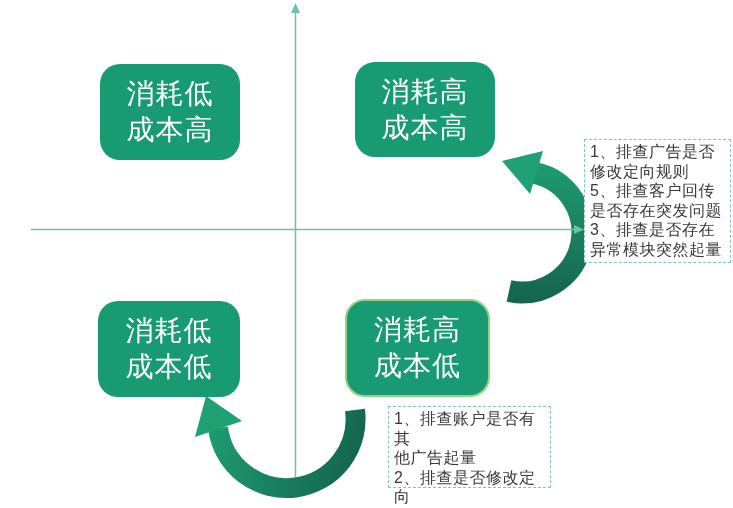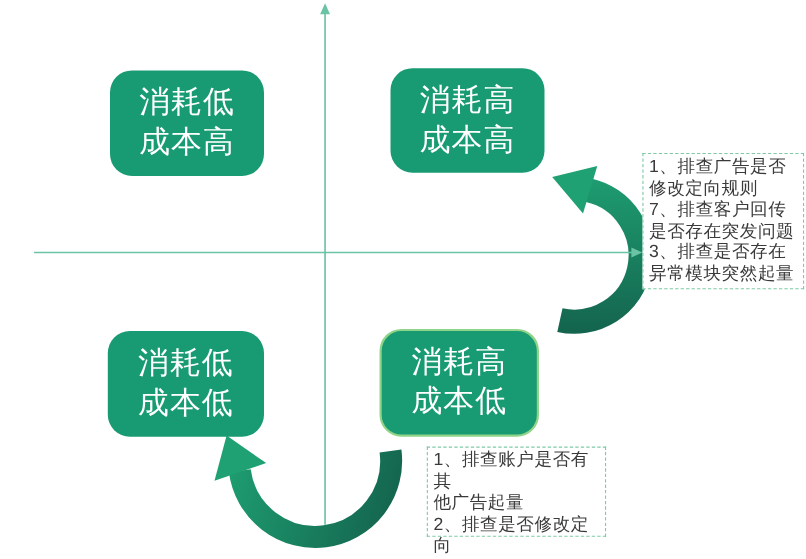--- a/index.html
+++ b/index.html
@@ -12,21 +12,20 @@
   }
   #overlay{position:absolute;left:0;top:0;width:733px;height:508px;}
   .qbox{
     position:absolute;
     background:var(--box-green);
     border-radius:20px;
     color:var(--box-text);
     display:flex;flex-direction:column;align-items:center;justify-content:center;
     font-size:28px;line-height:36px;letter-spacing:1px;
     box-sizing:border-box;
-    font-family:Liberation Serif, serif;
   }
   #qbox-tl{left:100px;top:64px;width:140px;height:96px;}
   #qbox-tr{left:355px;top:62px;width:140px;height:95px;}
   #qbox-bl{left:98px;top:301px;width:142px;height:96px;}
   #qbox-br{left:345px;top:299px;width:145px;height:98px;border:2px solid var(--box-border-light);}
   .note{
     position:absolute;
     border:1px dashed var(--dash-border);
     color:var(--note-text);
     font-size:16px;line-height:19.5px;letter-spacing:0.5px;
@@ -90,21 +89,21 @@
     <span>成本低</span>
   </div>
 
   <div class="qbox" id="qbox-br">
     <span>消耗高</span>
     <span>成本低</span>
   </div>
 
   <div class="note" id="note-right">1、排查广告是否
 修改定向规则
-7、排查客户回传
+5、排查客户回传
 是否存在突发问题
 3、排查是否存在
 异常模块突然起量</div>
 
   <div class="note" id="note-bottom">1、排查账户是否有其
 他广告起量
 2、排查是否修改定向
 规则</div>
 
 </div>

